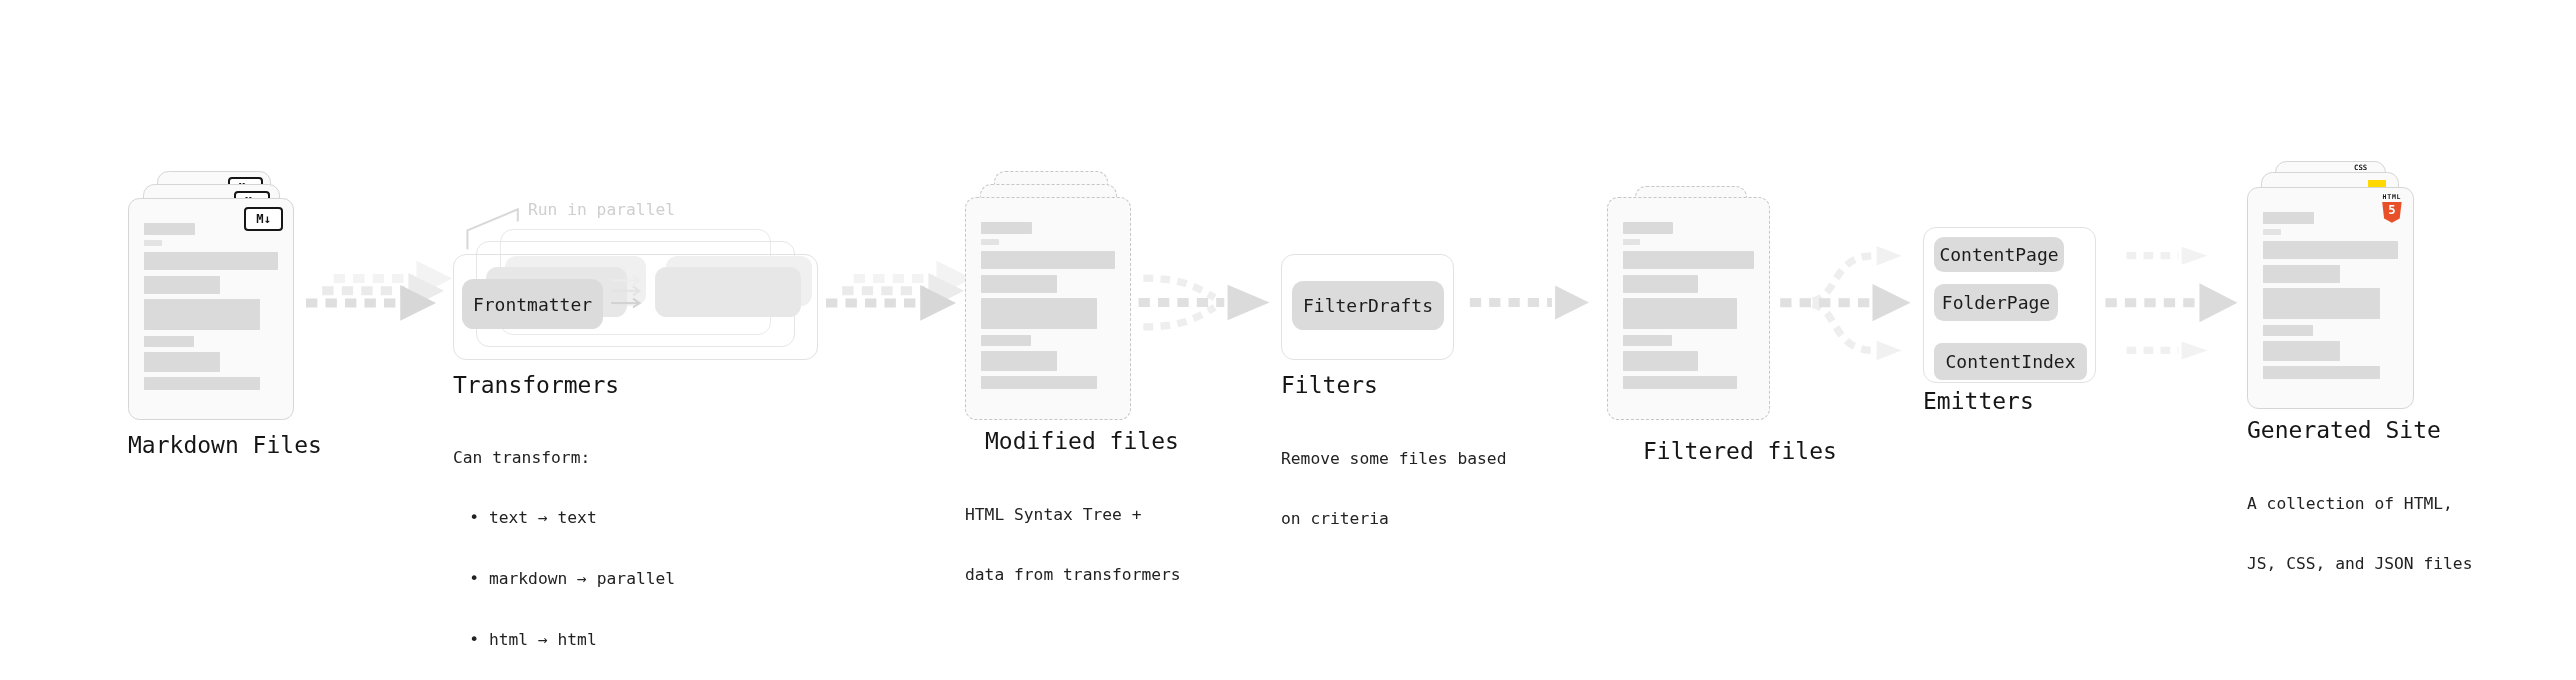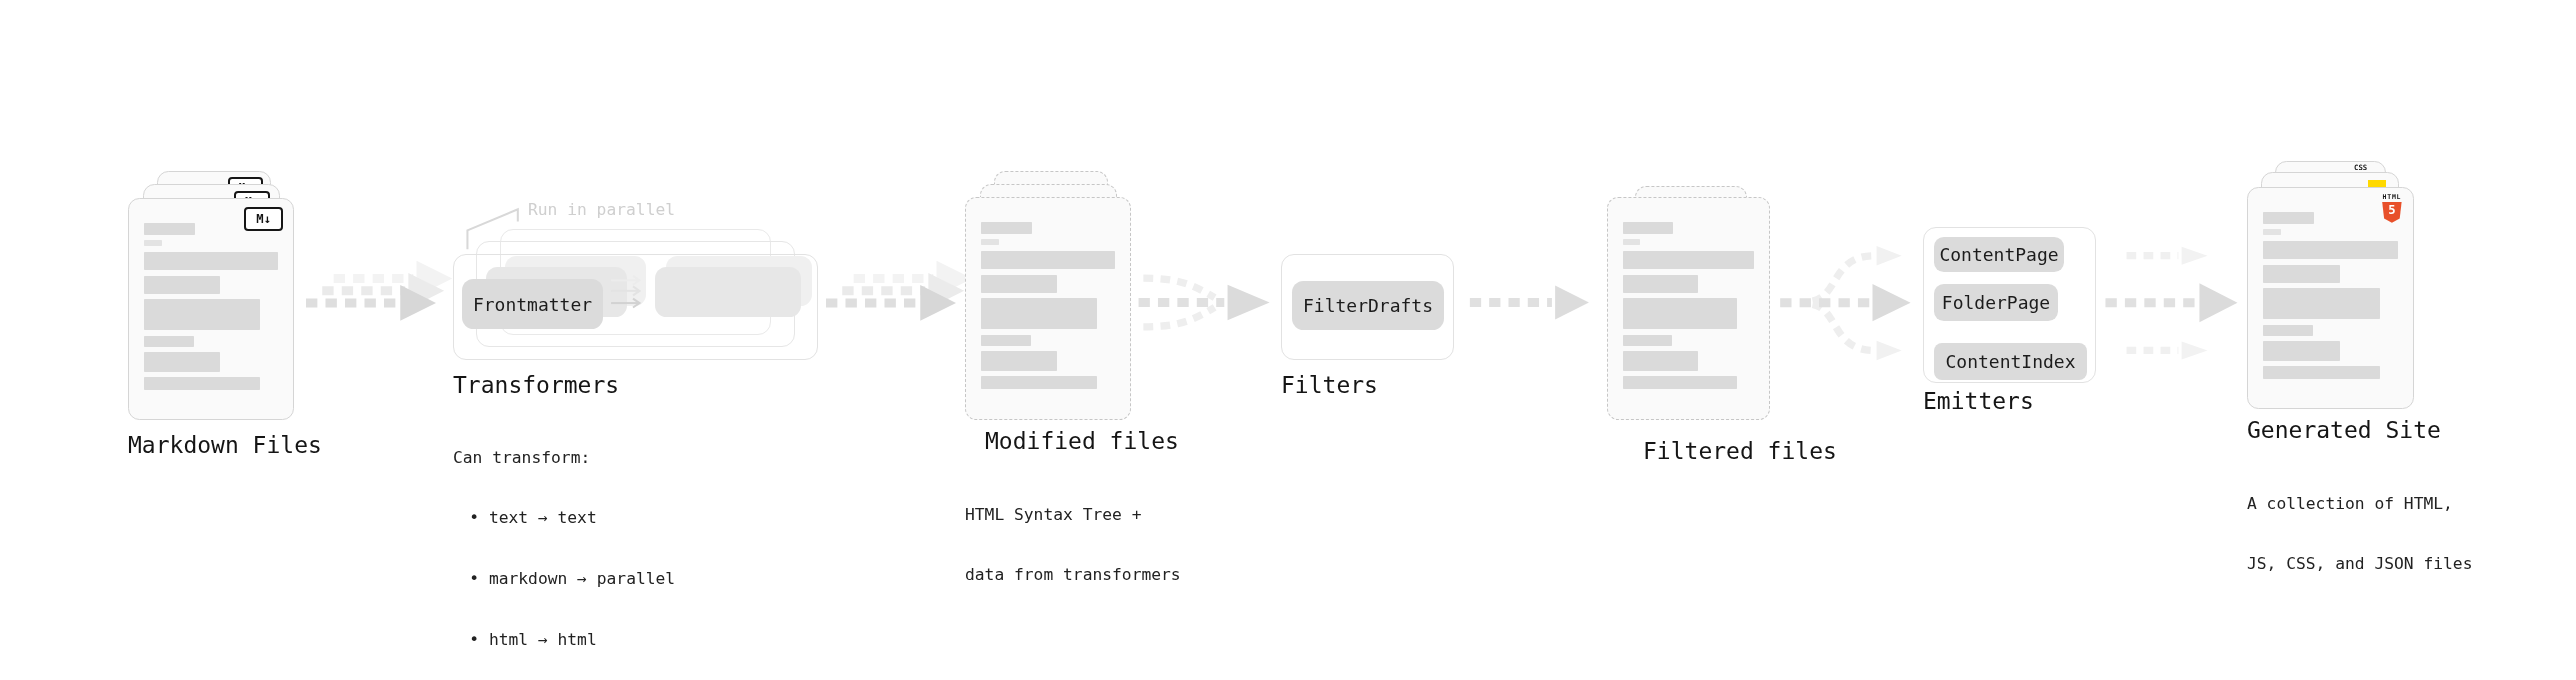--- a/index.html
+++ b/index.html
@@ -162,20 +162,24 @@
   <svg style="left:1138px;top:258px;" width="137" height="89" viewBox="0 0 168 110">
     <path d="M 6,25 C 48,25 66,32 94,49" fill="none" stroke="#eeeeee" stroke-width="9" stroke-dasharray="12 9"></path>
     <path d="M 6,85 C 48,85 66,78 94,61" fill="none" stroke="#eeeeee" stroke-width="9" stroke-dasharray="12 9"></path>
     <line x1="0" y1="55" x2="106" y2="55" stroke="#e0e0e0" stroke-width="11" stroke-dasharray="14 10"></line>
     <polygon points="110,33 162,55 110,77" fill="#dbdbdb"></polygon>
   </svg>
 
   <div class="frame filled" style="left:1281px;top:254px;width:173px;height:106px;"></div>
   <div class="pill" style="left:1292px;top:281px;width:152px;height:49px;">FilterDrafts</div>
   <div class="node-label" style="left:1281px;top:373px;">Filters</div>
+  <div class="node-desc" style="left:1281px;top:408px;">
+    <div>Remove some files based</div>
+    <div>on criteria</div>
+  </div>
 
   <svg style="left:1469px;top:284px;" width="124" height="37" viewBox="0 0 152 46">
     <line x1="0" y1="23" x2="102" y2="23" stroke="#e0e0e0" stroke-width="11" stroke-dasharray="14 10"></line>
     <polygon points="106,2 148,23 106,44" fill="#dcdcdc"></polygon>
   </svg>
 
   <div class="card-dashed" style="left:1635px;top:186px;width:112px;height:49px;"></div>
   <div class="card-dashed" style="left:1607px;top:197px;width:163px;height:223px;">
     <div class="skel">
         <div class="bar" style="width: 38%; height: 11.4px; background: rgb(218, 218, 218);"></div>

